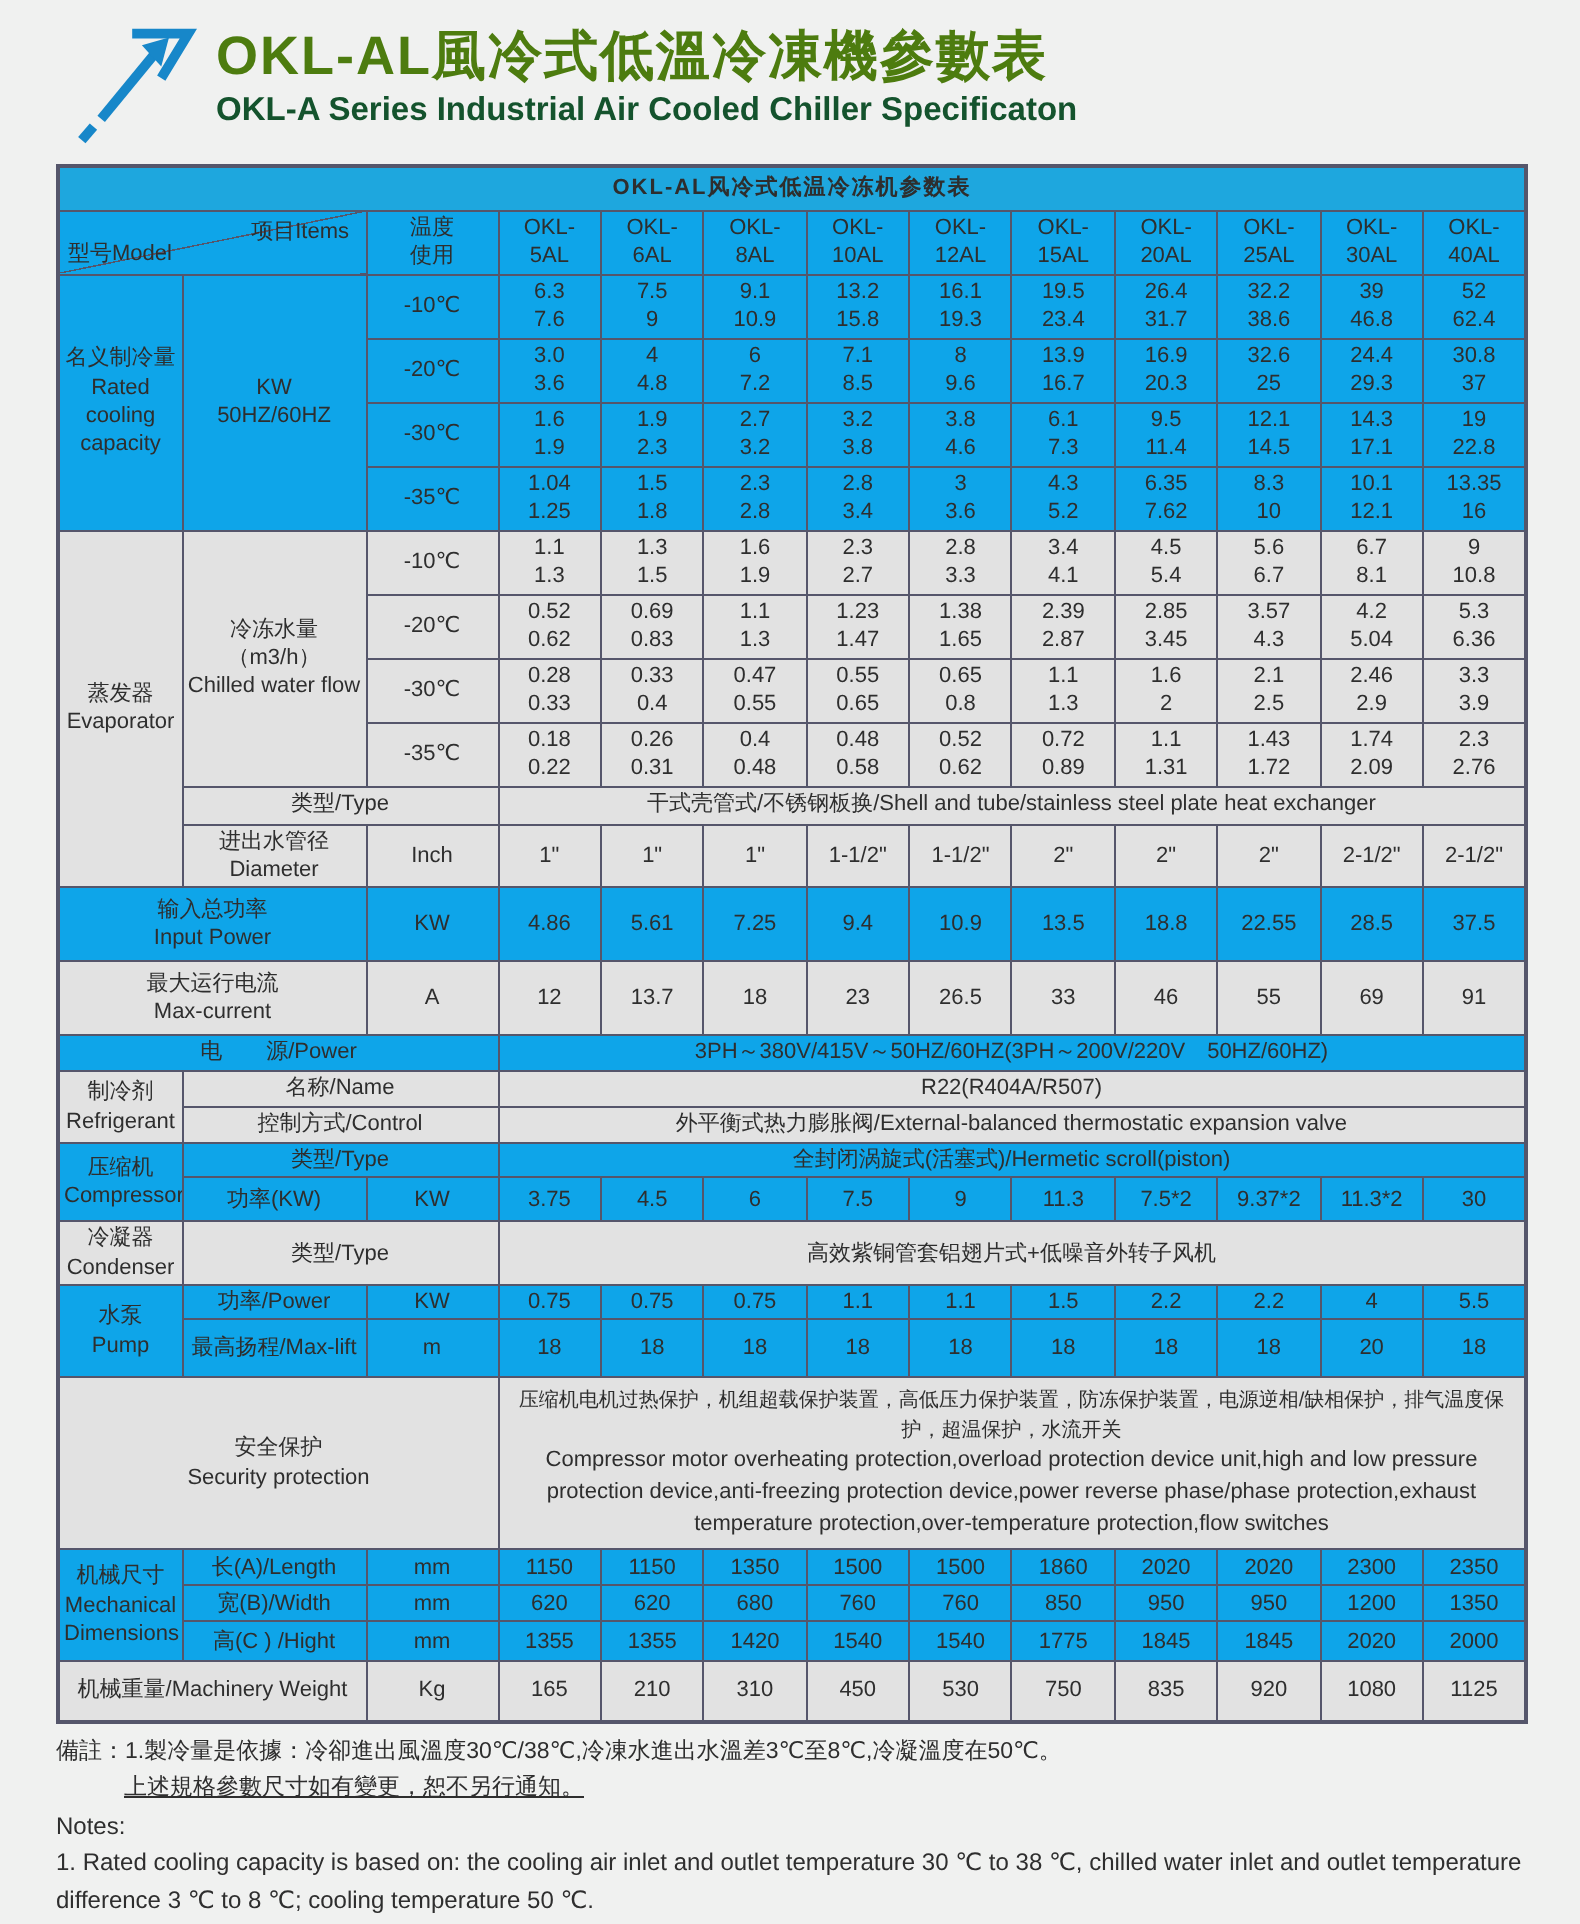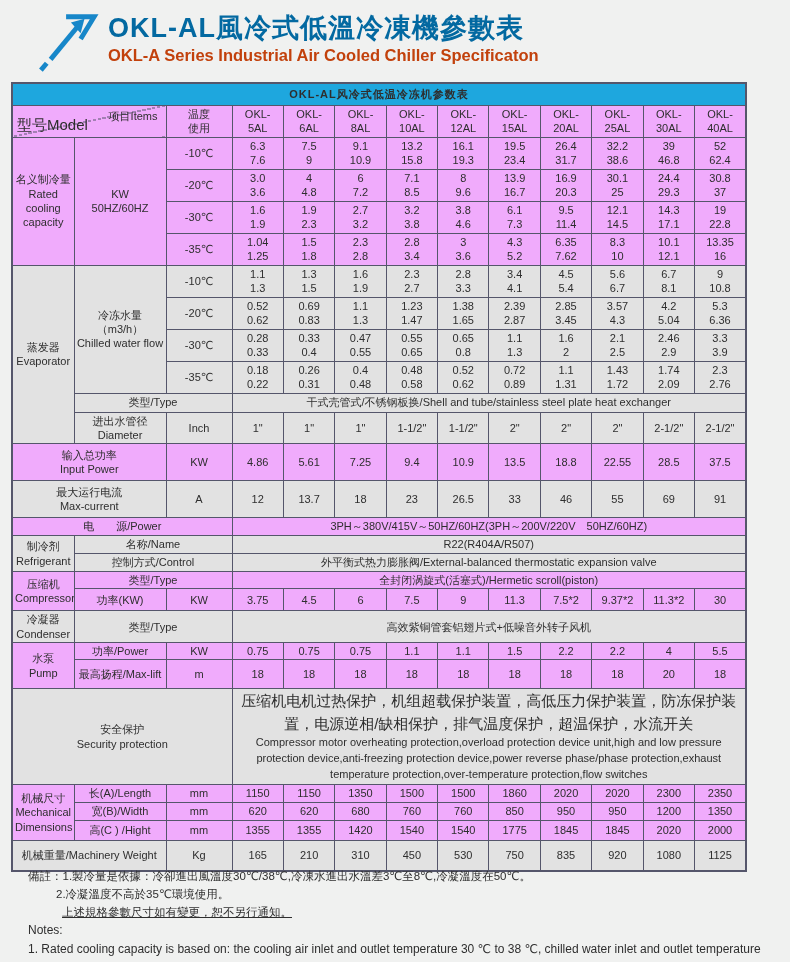--- a/index.html
+++ b/index.html
@@ -5,27 +5,27 @@
   html,body{margin:0;padding:0;}
   body{
     width:790px;height:962px;background:#f0f1f0;
     font-family:"Liberation Sans","DejaVu Sans",sans-serif;
     color:#333;position:relative;overflow:hidden;
   }
   
   .page-header{position:absolute;top:10px;left:38px;display:flex;align-items:flex-start;}
   .logo{width:62px;height:62px;margin-right:8px;flex:0 0 auto;}
   .titles{padding-top:2px;}
-  .title-zh{font-size:27px;font-weight:700;color:#0369a1;letter-spacing:1px;line-height:1.2;}
-  .title-en{font-size:16.5px;font-weight:600;color:#c2410c;margin-top:2px;}
+  .title-zh{font-size:27px;font-weight:700;color:#4d7c0f;letter-spacing:1px;line-height:1.2;}
+  .title-en{font-size:16.5px;font-weight:600;color:#14532d;margin-top:2px;}
   
   table.spec{
-    position:absolute;top:82px;left:11px;width:734px;
+    position:absolute;top:82px;left:28px;width:734px;
     border-collapse:collapse;table-layout:fixed;
-    border:2px solid #55566b;background:#f0abfc;
+    border:2px solid #55566b;background:#0ea5e9;
   }
   table.spec td{
     border:1px solid #55566b;text-align:center;vertical-align:middle;
     font-size:11px;line-height:1.3;padding:1px 2px;color:#2e2e2e;
     overflow:hidden;
   }
   tr.g td{background:#e2e2e2;}
   td.titlebar{
     background:#1ea7de;color:#fff;font-size:15.5px;font-weight:600;
     letter-spacing:1px;padding:2px 0;
@@ -34,25 +34,25 @@
   td.sec{font-size:11px;line-height:1.35;}
   td.lbl{font-size:11px;}
   td.model-head{font-size:11.5px;white-space:pre-line;line-height:1.25;}
   td.val{white-space:pre-line;font-size:11px;}
   td.wide{font-size:11px;}
   
   td.diag{
     position:relative;padding:0;
     background-image:linear-gradient(to bottom right,transparent 49.4%,#55566b 49.4%,#55566b 50.6%,transparent 50.6%);
   }
-  .diag-model{position:absolute;left:4px;bottom:2px;font-size:15px;}
+  .diag-model{position:absolute;left:4px;bottom:2px;font-size:11px;}
   .diag-items{position:absolute;right:8px;top:3px;font-size:11px;}
   
   td.security-text{text-align:left;padding:3px 6px;vertical-align:top;}
-  .sec-zh{font-size:15px;line-height:1.5;text-align:center;}
+  .sec-zh{font-size:10px;line-height:1.5;text-align:center;}
   .sec-en{font-size:11px;line-height:1.45;}
   
   .notes{position:absolute;left:28px;top:868px;width:740px;font-size:11.5px;line-height:1.55;color:#2e2e2e;}
   .notes .ind1{padding-left:28px;}
   .notes .ind2{padding-left:34px;text-decoration:underline;}
   .notes .en{font-size:12px;}
 </style>
 </head>
 <body>
 
@@ -151,21 +151,21 @@
         <td class="val">6
 7.2</td>
         <td class="val">7.1
 8.5</td>
         <td class="val">8
 9.6</td>
         <td class="val">13.9
 16.7</td>
         <td class="val">16.9
 20.3</td>
-        <td class="val">30.1
+        <td class="val">32.6
 25</td>
         <td class="val">24.4
 29.3</td>
         <td class="val">30.8
 37</td>
       </tr>
   <tr style="height:32px">
     <td>-30℃</td>
   <td class="val">1.6
 1.9</td>
@@ -502,17 +502,16 @@
         <td class="val">835</td>
         <td class="val">920</td>
         <td class="val">1080</td>
         <td class="val">1125</td>
       </tr>
 </tbody>
   </table>
 
 <div class="notes">
   <div>備註：1.製冷量是依據：冷卻進出風溫度30℃/38℃,冷凍水進出水溫差3℃至8℃,冷凝溫度在50℃。</div>
-  <div class="ind1">2.冷凝溫度不高於35℃環境使用。</div>
   <div class="ind2">上述規格參數尺寸如有變更，恕不另行通知。</div>
   <div class="en">Notes:</div>
   <div class="en">1. Rated cooling capacity is based on: the cooling air inlet and outlet temperature 30 ℃ to 38 ℃, chilled water inlet and outlet temperature difference 3 ℃ to 8 ℃; cooling temperature 50 ℃.</div>
 </div>
 
 </body></html>

